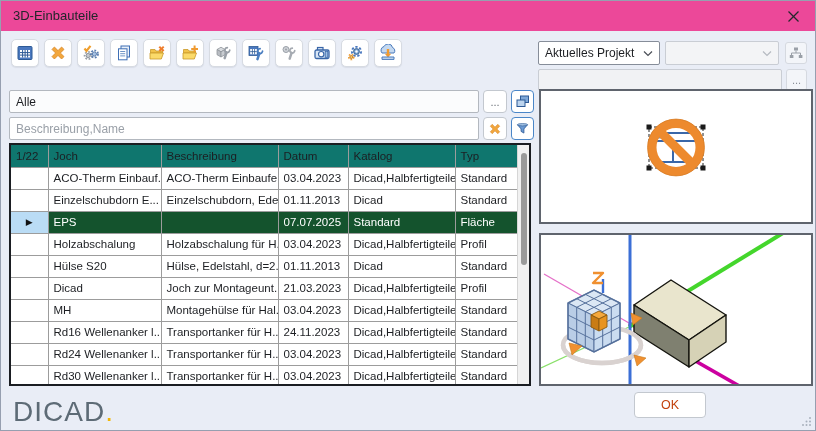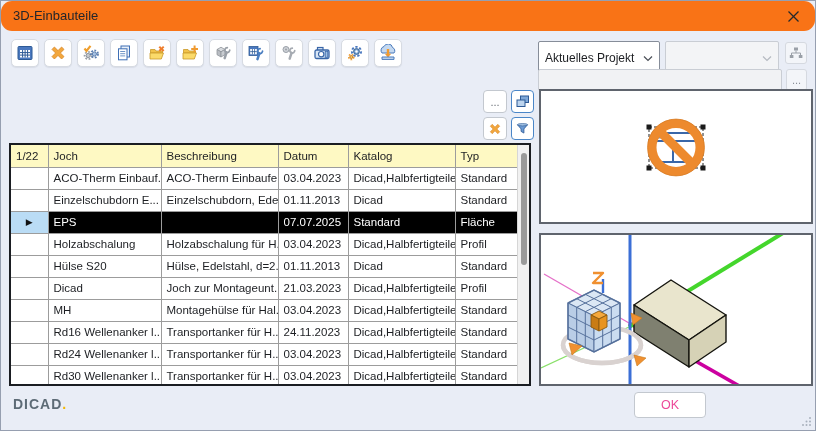--- a/index.html
+++ b/index.html
@@ -3,57 +3,57 @@
 <meta charset="utf-8">
 <style>
   * { margin:0; padding:0; box-sizing:border-box; }
   html,body { background:#cfd4dd; }
   .win {
     position:relative; width:816px; height:431px;
     background:#e9edf6; border:1px solid #969fb0; overflow:hidden;
     font-family:"Liberation Sans", sans-serif; color:#1c1e22;
   }
   
-  .titlebar { position:absolute; left:0; top:0; width:100%; height:30px; background:#f97316;border-radius:11px; }
+  .titlebar { position:absolute; left:0; top:0; width:100%; height:30px; background:#ec4899; }
   .title { position:absolute; left:12px; top:0; line-height:30px; font-size:13px; color:#23262b; }
   .close-btn { position:absolute; right:0; top:0; width:44px; height:30px; display:flex; align-items:center; justify-content:center; cursor:pointer; }
   
   .tbtn {
     position:absolute; top:38px; width:28px; height:28px; background:#fff;
     border:1px solid #d7dbe2; border-radius:5px; display:flex; align-items:center; justify-content:center;
     box-shadow:0 1px 1px rgba(120,130,150,.15);
   }
   
-  .combo { position:absolute; height:24px; background:#fff; border:1px solid #868d99; border-radius:2px; font-size:12px; display:flex; align-items:center; padding:16px 6px; }
+  .combo { position:absolute; height:24px; background:#fff; border:1px solid #868d99; border-radius:2px; font-size:12px; display:flex; align-items:center; padding:6px 6px; }
   .combo .chev { margin-left:auto; }
   .combo.disabled { background:#f3f4f6; border-color:#c9cdd4; color:#9aa0a8; }
   .fld-disabled { position:absolute; height:22px; background:#f1f2f4; border:1px solid #c9cdd4; border-radius:2px; }
   .mini-btn { position:absolute; background:#f3f5f9; border:1px solid #d5d9e0; border-radius:3px; display:flex; align-items:center; justify-content:center; color:#8b9099; font-size:11px; }
   
   .scope-field { position:absolute; left:8px; top:89px; width:470px; height:23px; background:#fbfcfd; border:1px solid #b3b8bf; border-radius:2px; font-size:12px; padding:0 6px; font-family:"Liberation Sans",sans-serif; color:#1c1e22; }
   .search-field { position:absolute; left:8px; top:116px; width:470px; height:23px; background:#fff; border:1px solid #b3b8bf; border-radius:2px; font-size:12px; padding:0 6px; font-family:"Liberation Sans",sans-serif; }
   .search-field::placeholder { color:#9aa0a8; }
   .sq-btn { position:absolute; width:24px; height:23px; background:#fff; border:1px solid #c3c8cf; border-radius:4px; display:flex; align-items:center; justify-content:center; font-size:11px; color:#6a7078; }
   .sq-btn.active { border:1.5px solid #4a86c8; width:23px; }
   
   .tablewrap { position:absolute; left:8px; top:142px; width:522px; height:243px; background:#fff; border:2px solid #1a1d22; overflow:hidden; }
   table { border-collapse:collapse; table-layout:fixed; width:506px; font-size:11.5px; }
   th, td { border-right:1px solid #9c9c9c; border-bottom:1px solid #9c9c9c; height:22px; padding:0 0 0 5px; text-align:left; font-weight:normal; white-space:nowrap; overflow:hidden; }
-  th { background:#fef9c3; }
+  th { background:#0f766e; }
   td.rowhdr { padding:0; text-align:center; font-size:9px; color:#111; }
-  tr.sel td { background:#000000; color:#fff; }
+  tr.sel td { background:#14532d; color:#fff; }
   tr.sel td.rowhdr { background:#badcf5; color:#111; }
   .vscroll { position:absolute; right:0; top:0; bottom:0; width:12px; background:#f1f1f1; border-left:1px solid #d6d6d6; }
   .vthumb { position:absolute; left:3px; top:8px; width:6px; height:112px; background:#9a9a9a; border-radius:3px; }
   
   .panel { position:absolute; background:#fff; border:2px solid #5f646d; }
   
-  .logo { position:absolute; left:12px; top:395px; font-size:14px; font-weight:700; letter-spacing:1px; color:#5d6b76; }
+  .logo { position:absolute; left:12px; top:395px; font-size:28px; font-weight:400; letter-spacing:1px; color:#5d6b76; }
   .logo .dot { color:#f2b705; }
-  .dlg-btn { position:absolute; top:391px; height:26px; background:#fff; border:1px solid #c3c8cf; border-radius:4px; font-size:12.5px; font-family:"Liberation Sans",sans-serif; color:#ec4899; }
+  .dlg-btn { position:absolute; top:391px; height:26px; background:#fff; border:1px solid #c3c8cf; border-radius:4px; font-size:12.5px; font-family:"Liberation Sans",sans-serif; color:#c2410c; }
 </style>
 </head>
 <body>
 
 <div class="win">
 
   <div class="titlebar">
     <span class="title">3D-Einbauteile</span>
     <div class="close-btn">
       <svg width="13" height="13" viewBox="0 0 13 13">
@@ -200,29 +200,31 @@
       <rect x="9.8" y="9" width="3.6" height="3" fill="#9aa0a8"></rect>
     </svg>
   </div>
   <div class="fld-disabled" style="left:537px; top:68px; width:244px;">
     <span></span>
   </div>
   <div class="mini-btn" style="left:785px; top:68px; width:21px; height:22px;">
     <span>...</span>
   </div>
 
+  <input class="scope-field" readonly="" value="Alle" style="">
   <div class="sq-btn" style="left:482px; top:89px;">
     <span>...</span>
   </div>
   <div class="sq-btn active" style="left:510px; top:89px;">
     <svg width="15" height="15" viewBox="0 0 15 15">
       <rect x="5.5" y="2" width="8" height="6.5" fill="#7fa8d8" stroke="#2d5a96"></rect>
       <rect x="2" y="6" width="8" height="6.5" fill="#bcd4ee" stroke="#2d5a96"></rect>
     </svg>
   </div>
+  <input class="search-field" placeholder="Beschreibung,Name" style="">
   <div class="sq-btn" style="left:482px; top:116px;">
     <svg width="14" height="14" viewBox="0 0 18 18">
       <path d="M3 5.4 5.4 3 9 6.6 12.6 3 15 5.4 11.4 9 15 12.6 12.6 15 9 11.4 5.4 15 3 12.6 6.6 9 Z" fill="#f2a73d" stroke="#d8882a" stroke-width="0.8"></path>
     </svg>
   </div>
   <div class="sq-btn active" style="left:510px; top:116px;">
     <svg width="15" height="15" viewBox="0 0 18 18">
       <polygon points="3,4.5 15,4.5 10.7,9.5 10.7,14.5 7.3,12.5 7.3,9.5" fill="#6d9bd4" stroke="#2d5a96"></polygon>
       <ellipse cx="9" cy="4.5" rx="6" ry="1.4" fill="#a9c7e8" stroke="#2d5a96" stroke-width="0.8"></ellipse>
     </svg>

